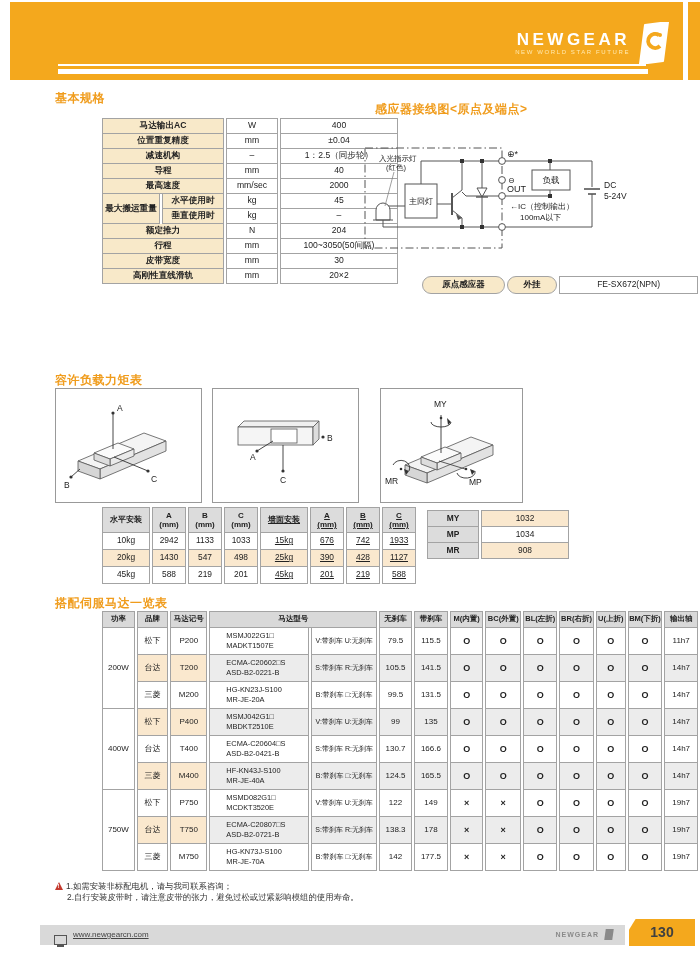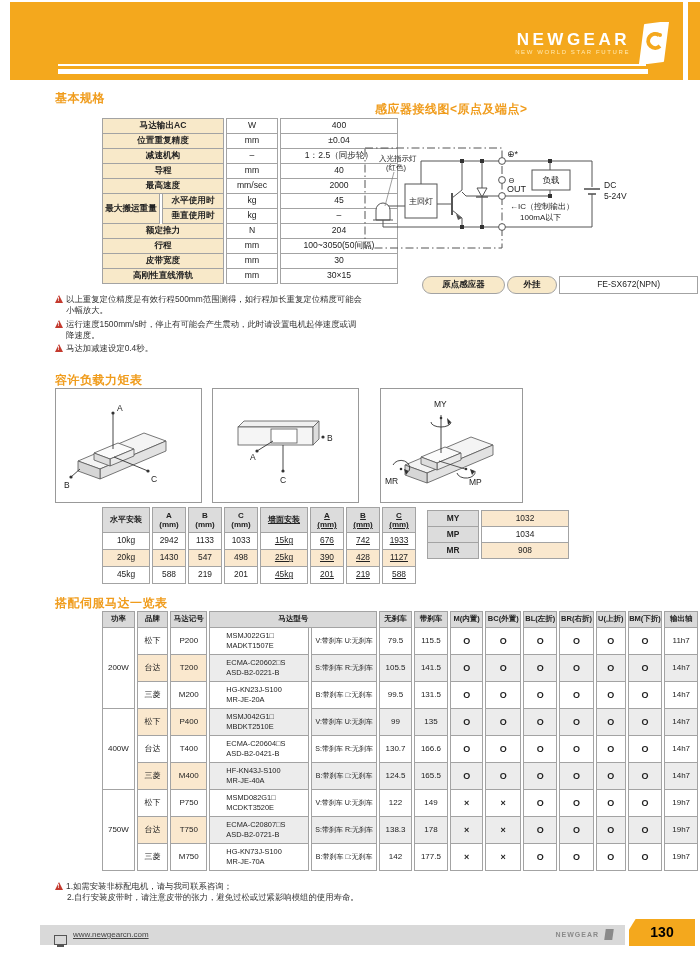--- a/index.html
+++ b/index.html
@@ -51,21 +51,21 @@
   .warn{display:inline-block;width:0;height:0;border-left:4.5px solid transparent;
         border-right:4.5px solid transparent;border-bottom:8.5px solid #C43A2E;
         position:relative;margin:1px 3px 0 0;flex:none;}
   .warn::after{content:"!";position:absolute;left:-1.5px;top:1px;font-size:6px;font-weight:bold;color:#fff;line-height:1;}
   .note .txt{flex:1;}
 
   
   .footbar{background:#D9D9D9;}
   .url{font-size:8px;color:#444;text-decoration:underline;}
   .minilogo{font-size:7px;font-weight:bold;letter-spacing:1px;color:#8A8A8A;}
-  .pagebadge{background:#F4A81D;color:#000000;font-size:14px;font-weight:bold;text-align:center;line-height:27px;
+  .pagebadge{background:#F4A81D;color:#404040;font-size:14px;font-weight:bold;text-align:center;line-height:27px;
         clip-path:polygon(10% 0,100% 0,100% 100%,0 100%,0 40%);}
   .monicon{display:inline-block;width:11px;height:8px;border:1px solid #555;background:#D9D9D9;position:relative;vertical-align:middle;}
   .monicon::after{content:"";position:absolute;left:2px;bottom:-3px;width:7px;height:2px;background:#555;}
 
   svg text{font-family:"Liberation Sans","DejaVu Sans",sans-serif;}
   .diagbox{border:1px solid #999;background:#fff;}
 </style>
 </head>
 <body>
 
@@ -136,39 +136,25 @@
       <td>100~3050(50间隔)</td>
     </tr>
     <tr>
       <td class="lab" colspan="2">皮带宽度</td>
       <td>mm</td>
       <td>30</td>
     </tr>
     <tr>
       <td class="lab" colspan="2">高刚性直线滑轨</td>
       <td>mm</td>
-      <td>30×15</td>
+      <td>20×2</td>
     </tr>
   </tbody>
     </table>
 
-  <div class="abs" style="left:55px;top:294px;width:308px;">
-    <div class="note">
-        <span class="warn"></span>
-        <span class="txt">以上重复定位精度是有效行程500mm范围测得，如行程加长重复定位精度可能会小幅放大。</span>
-      </div>
-    <div class="note">
-        <span class="warn"></span>
-        <span class="txt">运行速度1500mm/s时，停止有可能会产生震动，此时请设置电机起停速度或调降速度。</span>
-      </div>
-    <div class="note">
-        <span class="warn"></span>
-        <span class="txt">马达加减速设定0.4秒。</span>
-      </div>
-  </div>
 
   <div class="abs sec-title" style="left:375px;top:101px;">感应器接线图&lt;原点及端点&gt;</div>
   <div class="abs" style="left:360px;top:126px;">
     <svg width="335" height="136" viewBox="0 0 335 136">
 
       <rect x="5" y="22" width="137" height="100" fill="none" stroke="#555" stroke-width="1" stroke-dasharray="8 3 1.5 3"></rect>
 
       <polyline points="142,35 61,35 61,58" fill="none" stroke="#555" stroke-width="1"></polyline>
       <polyline points="23,101 142,101" fill="none" stroke="#555" stroke-width="1"></polyline>
       <line x1="45" y1="80" x2="23" y2="80" stroke="#555" stroke-width="1"></line>

